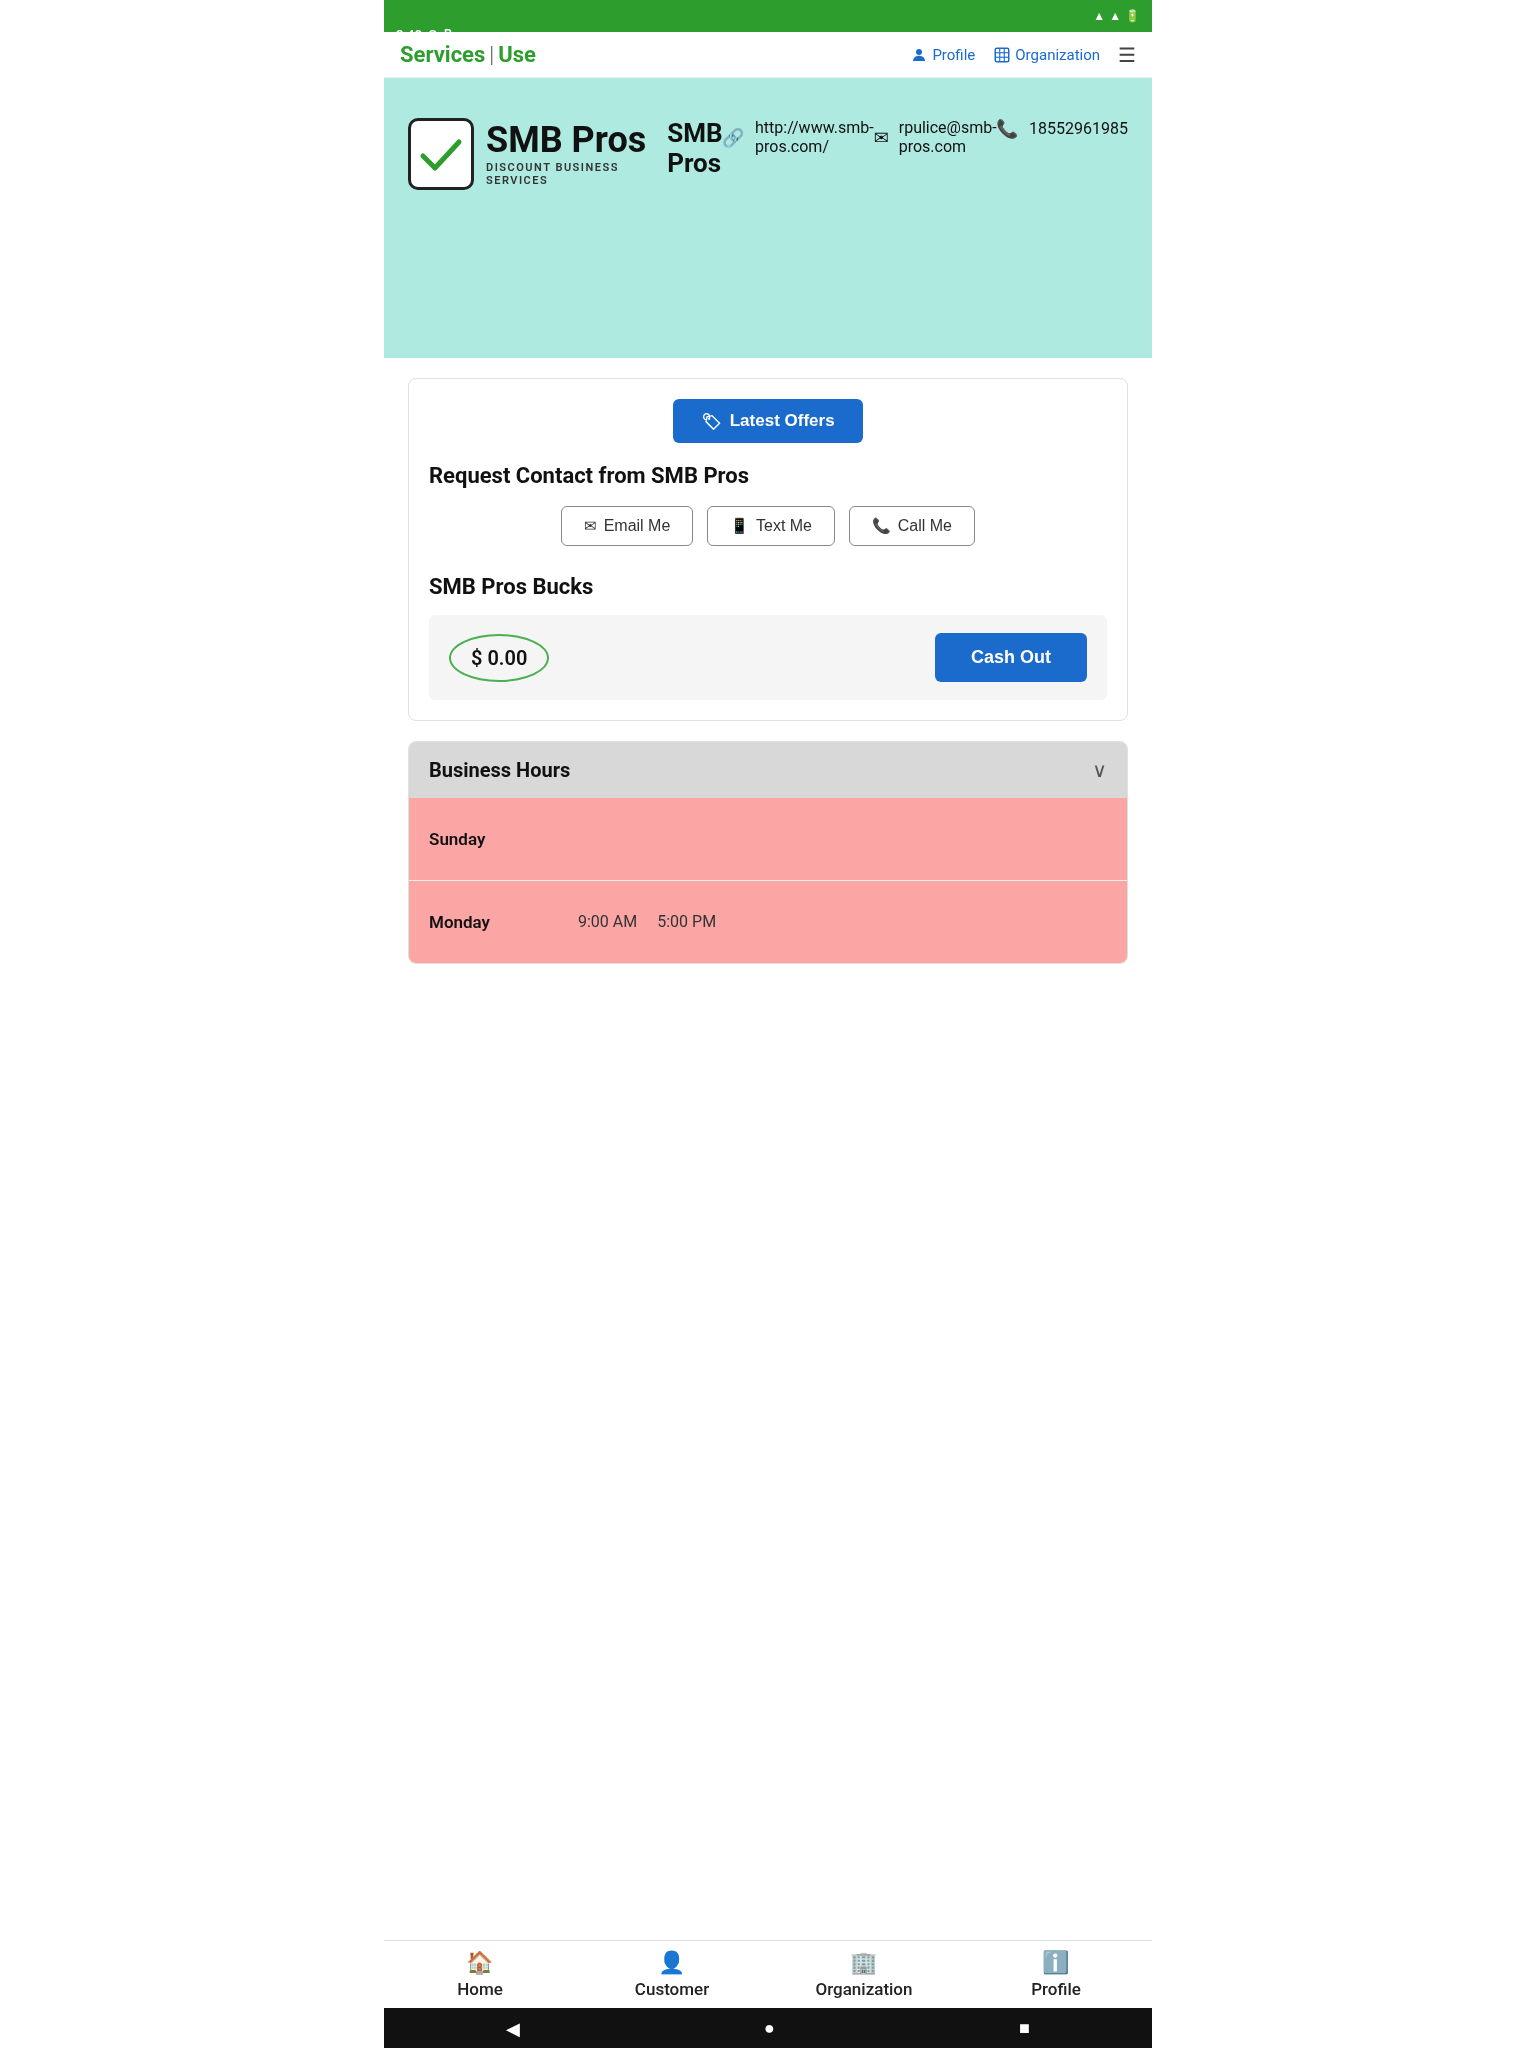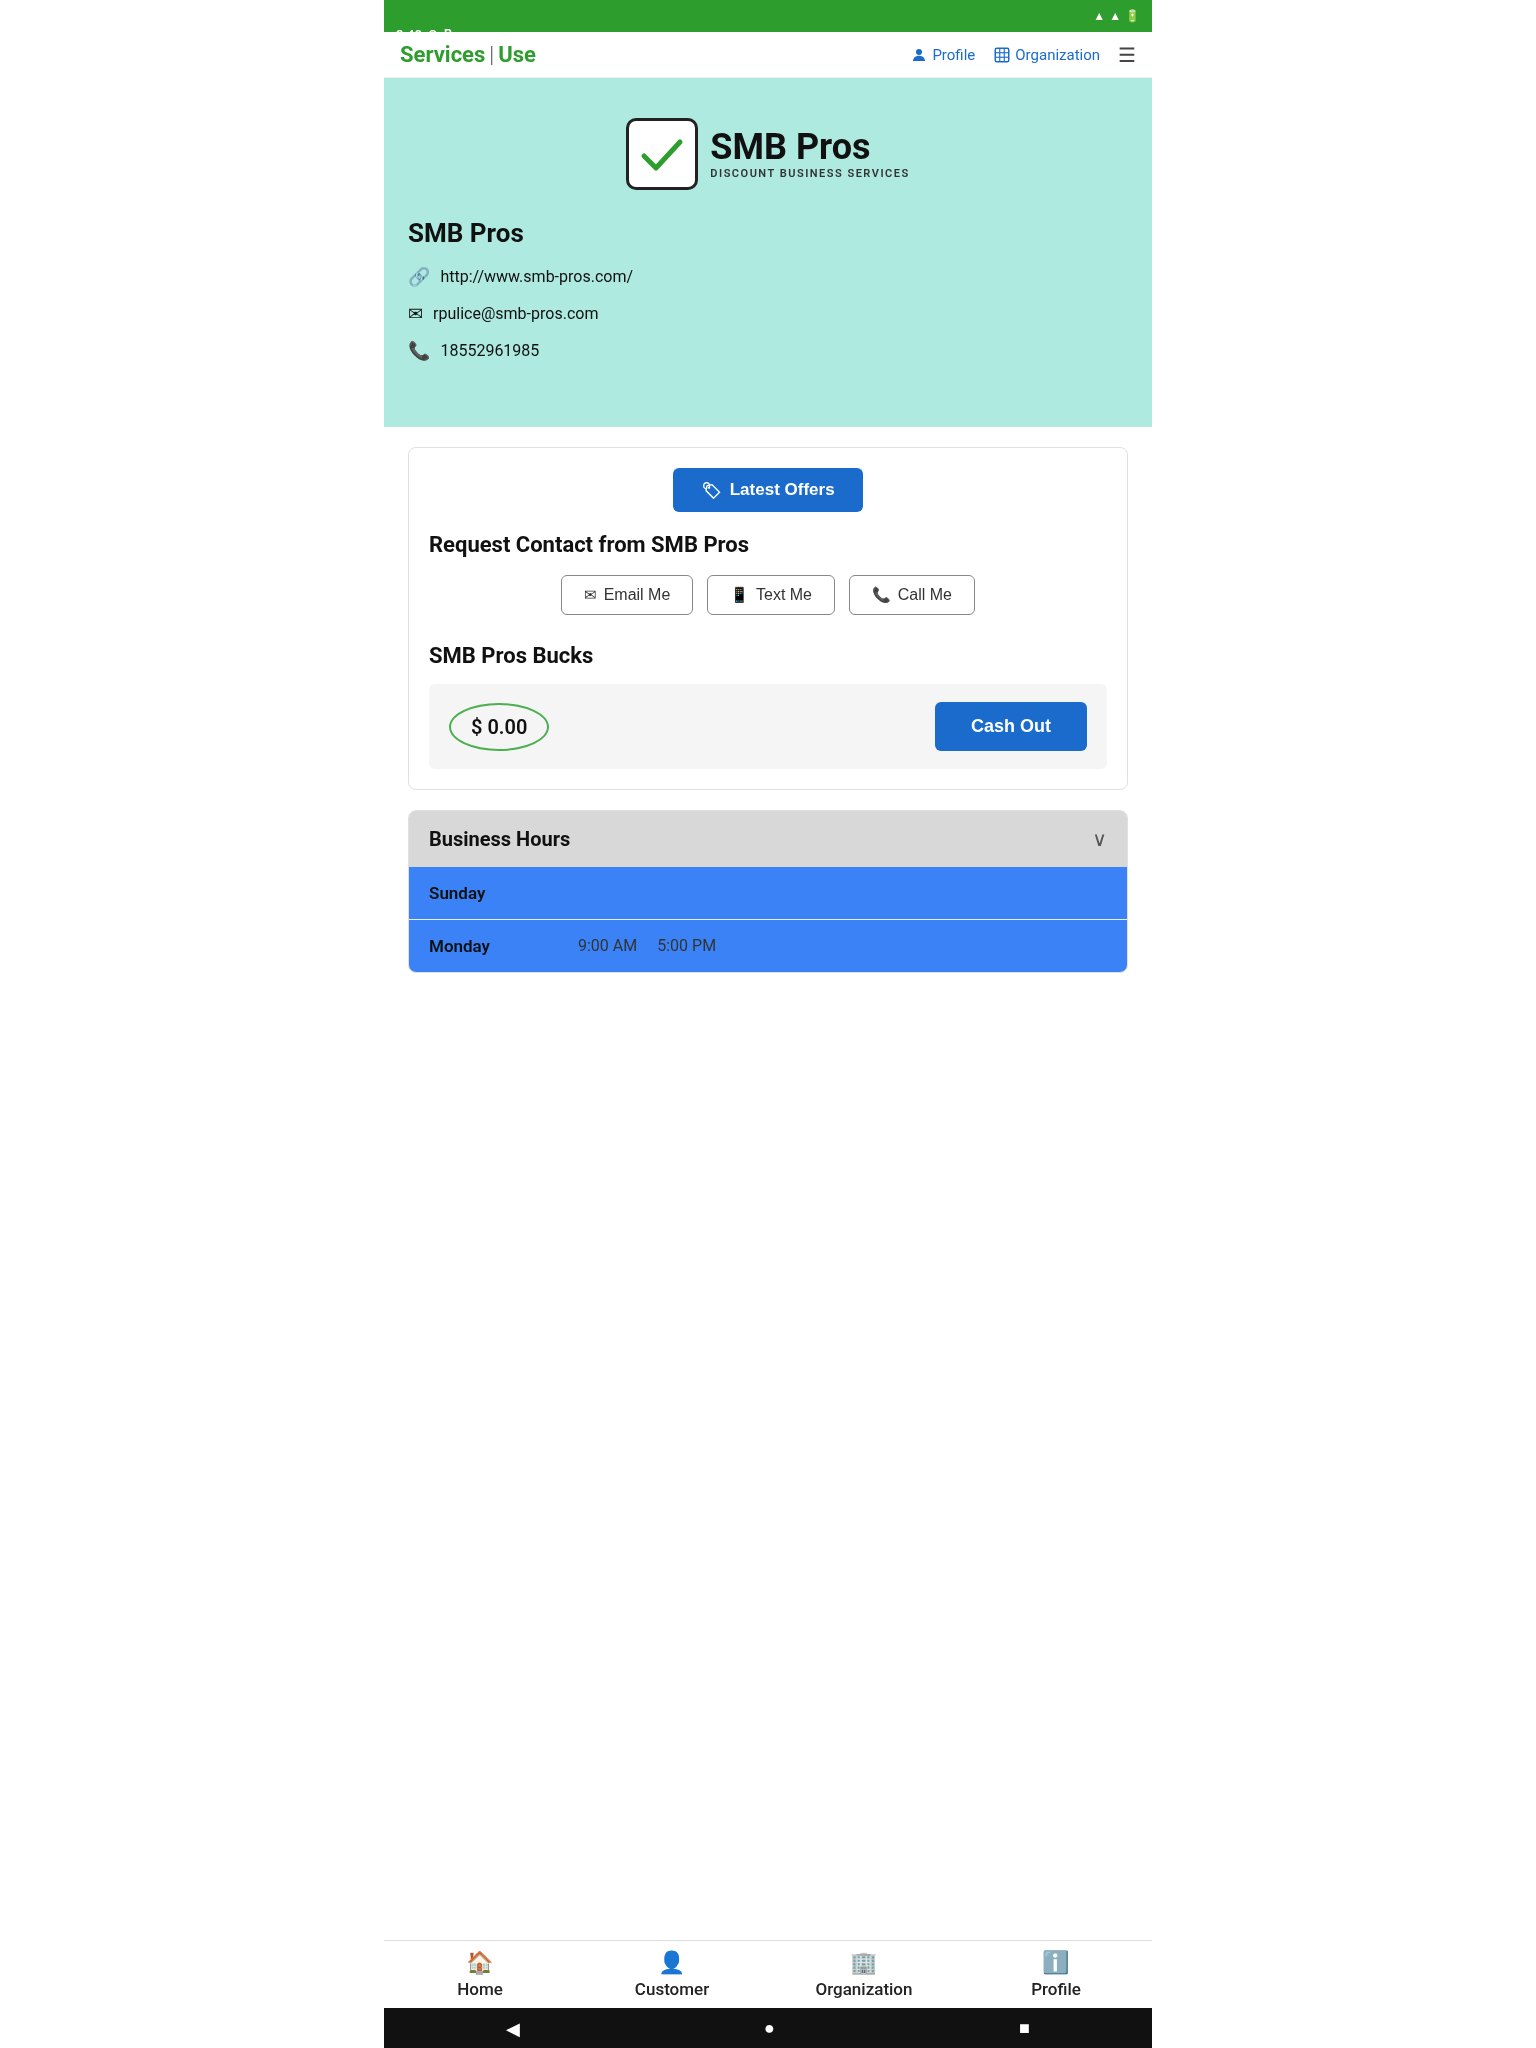--- a/index.html
+++ b/index.html
@@ -64,21 +64,21 @@
       text-decoration: none;
     }
     .nav-item svg { width: 18px; height: 18px; fill: #1a6bcc; }
     .hamburger-icon { font-size: 20px; color: #444; cursor: pointer; }
 
     
     .hero-banner {
       background: #aeeae0;
       padding: 40px 24px 50px;
       display: flex;
-      flex-direction: column;
+      flex-direction: row;
       align-items: flex-start;
       min-height: 280px;
     }
     .hero-logo-container {
       width: 100%;
       display: flex;
       justify-content: center;
       margin-bottom: 28px;
     }
     .smb-pros-logo {
@@ -244,23 +244,23 @@
     }
     .bh-header-title {
       font-size: 20px;
       font-weight: 700;
       color: #111;
     }
     .bh-chevron { font-size: 20px; color: #555; }
     .bh-row {
       display: flex;
       align-items: flex-start;
-      padding: 16px 20px;
+      padding: 31px 20px;
       border-bottom: 1px solid #eee;
-      background: #3b82f6;
+      background: #fca5a5;
     }
     .bh-row:last-child { border-bottom: none; gap: 9px; }
     .bh-day {
       font-size: 17px;
       font-weight: 600;
       color: #111;
       min-width: 140px;
     }
     .bh-time {
       font-size: 16px;

